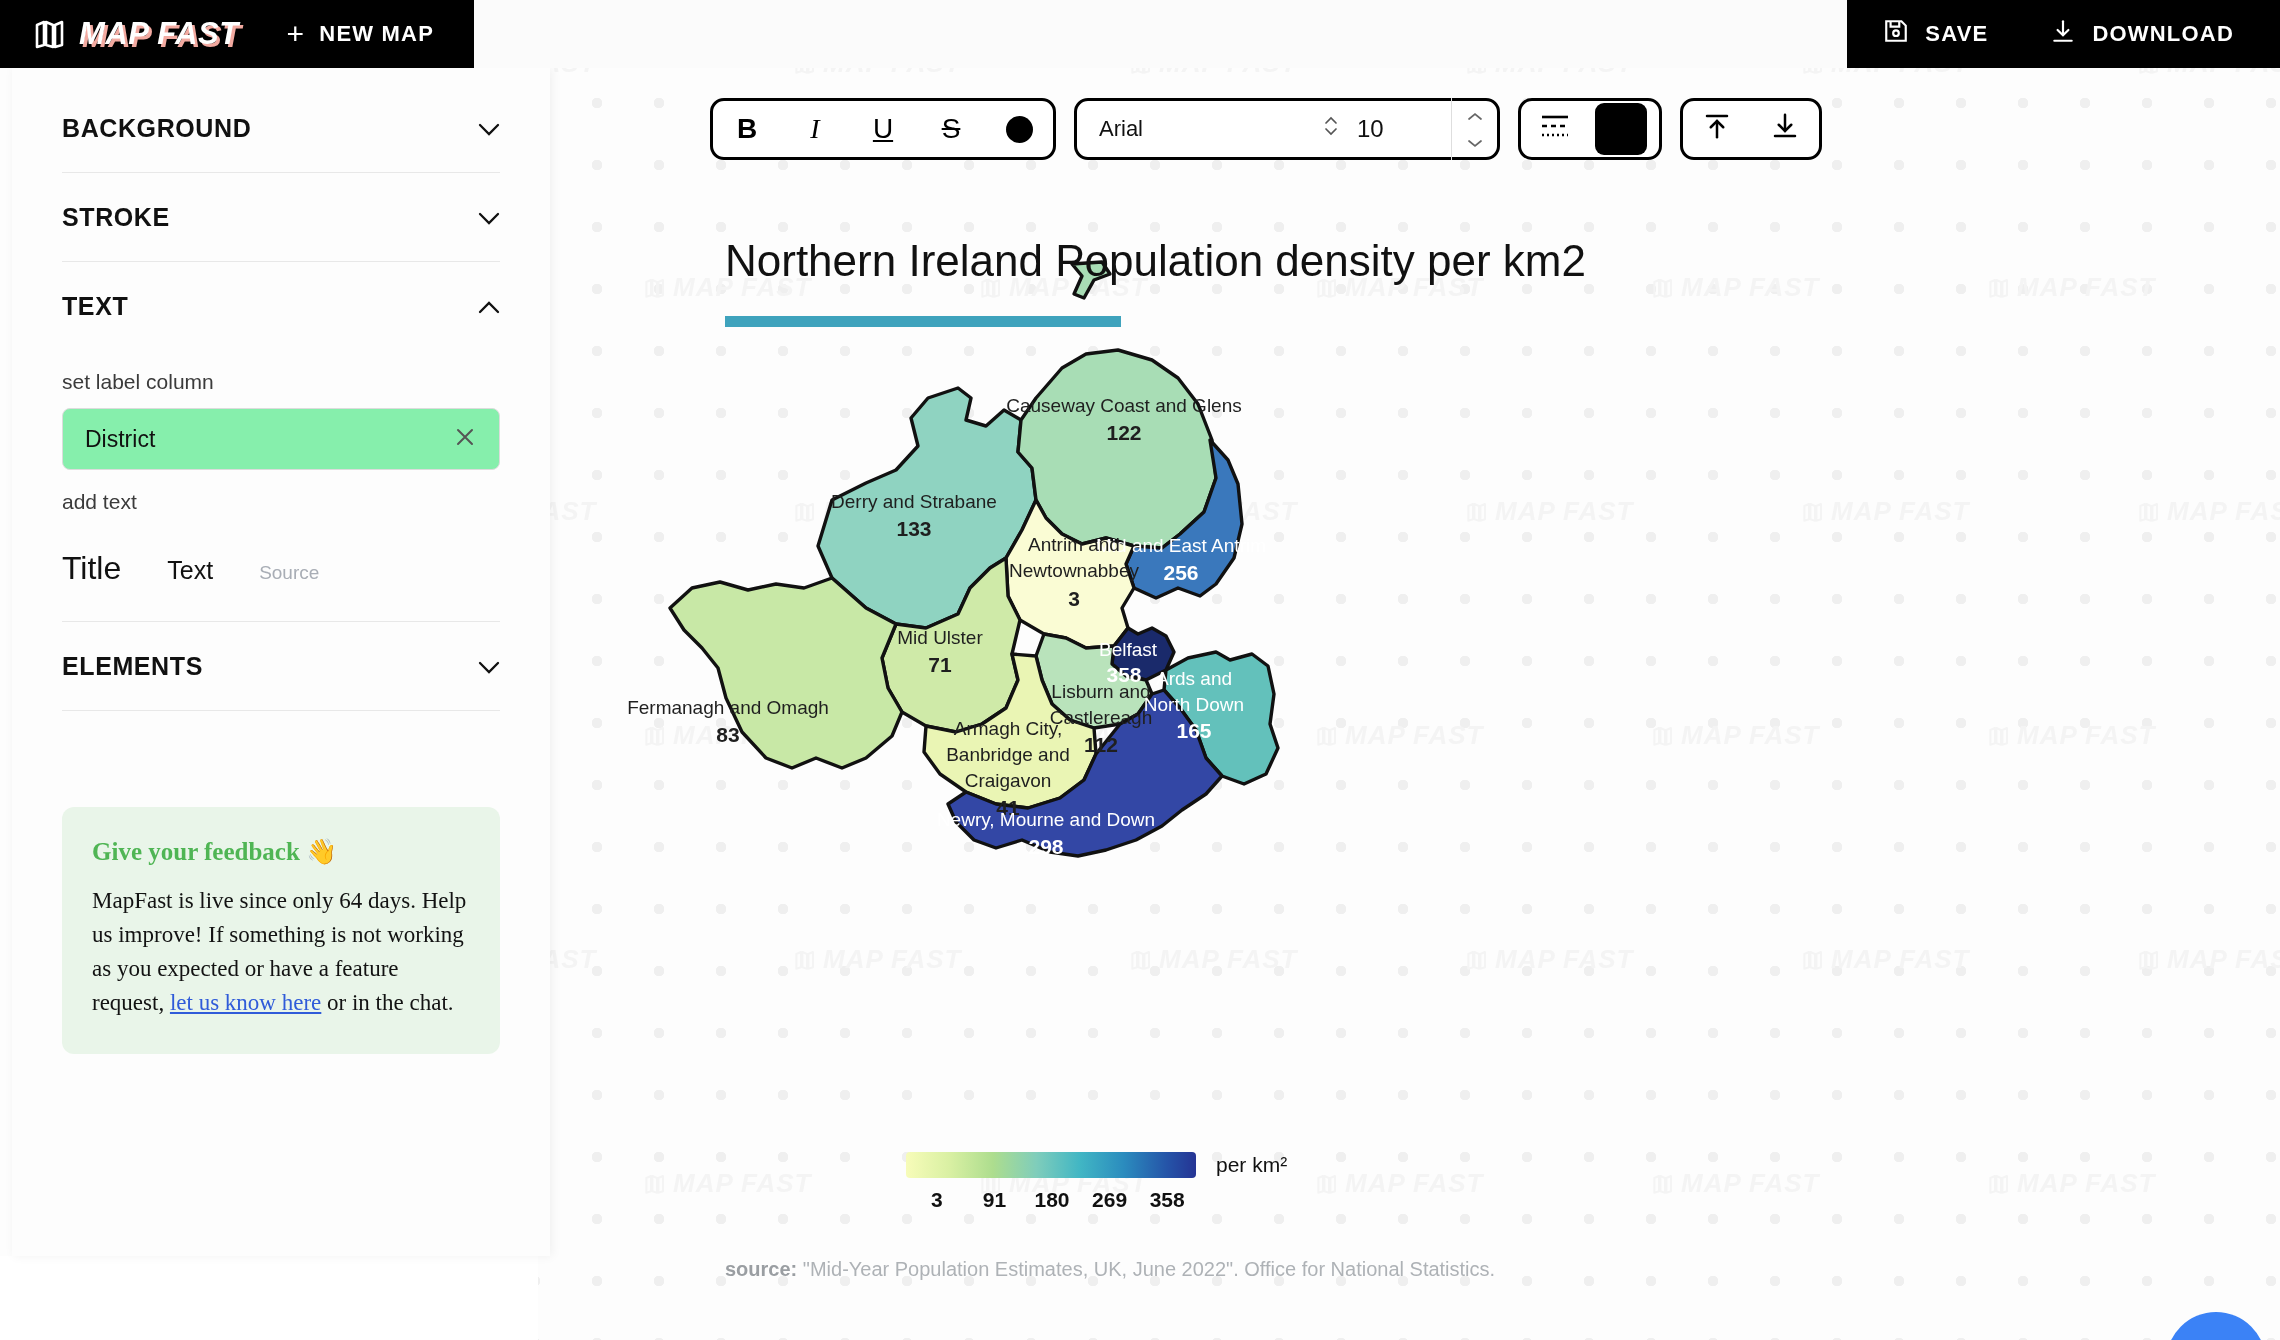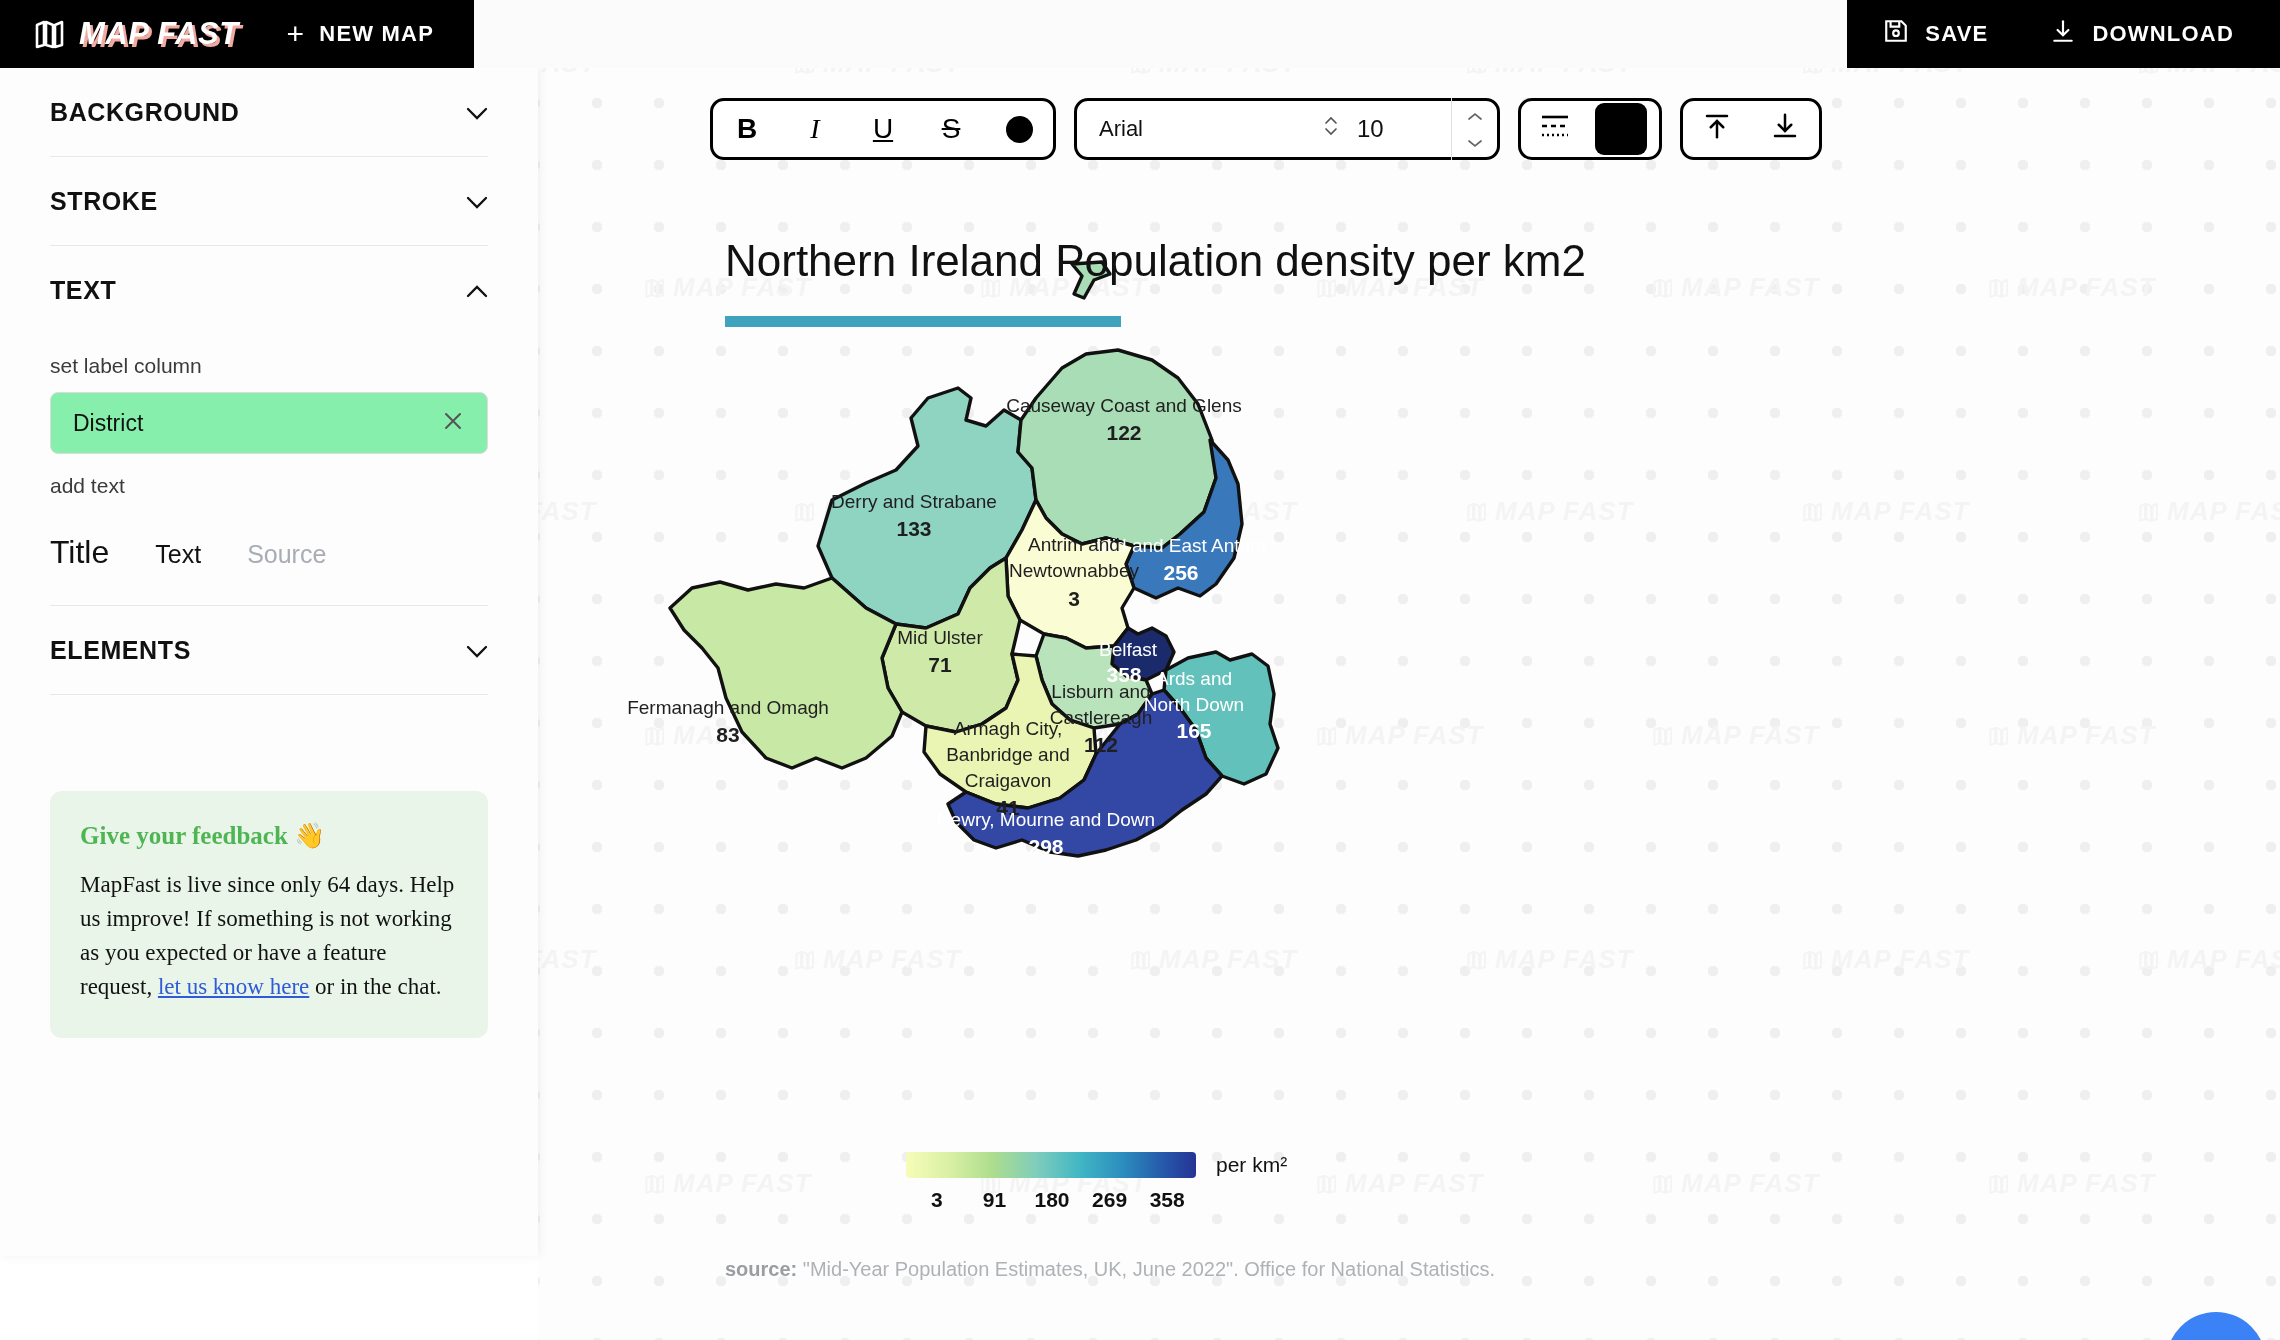--- a/index.html
+++ b/index.html
@@ -26,44 +26,44 @@
   .plus-icon { font-size: 30px; font-weight: 300; line-height: 1; }
 
   .header-mid { flex: 1; background: #fbfbfb; }
   .header-right { background: #000; height: 68px; display: flex; align-items: center;
                   padding-left: 36px; padding-right: 46px; gap: 62px; }
   .hdr-btn { display: flex; align-items: center; gap: 16px; color: #fff;
              font-size: 22px; font-weight: 600; letter-spacing: 1.2px; cursor: pointer;
              white-space: nowrap; }
 
   
-  .sidebar { position: absolute; left: 0; top: 68px; width: 538px; height: 1188px;
+  .sidebar { position: absolute; left: 12px; top: 68px; width: 538px; height: 1188px;
              background: #fdfdfd; box-shadow: 2px 0 10px rgba(0,0,0,0.06); z-index: 30;
-             padding: 0 50px; }
+             padding: 16px 50px; }
   .panel-card { position: absolute; left: 0; top: 68px; width: 538px; height: 1188px;
                 background: #fdfdfd; }
 
   .acc-row { height: 88px; display: flex; align-items: center; justify-content: space-between;
              cursor: pointer; }
   .acc-title { font-size: 25px; font-weight: 700; color: #111; letter-spacing: 0.6px; }
   .acc-divider { height: 1px; background: #e8e8e8; }
   .chev { width: 22px; height: 13px; }
 
   .field-label { font-size: 21px; color: #3b3b3b; margin-top: 20px; margin-bottom: 14px; }
   .select-box { height: 62px; border: 1px solid #dcdcdc; border-radius: 8px; background: #86efac;
                 display: flex; align-items: center; justify-content: space-between;
                 padding: 0 22px 0 22px; cursor: pointer; }
   .select-value { font-size: 23px; color: #111; }
   .clear-x { font-size: 28px; color: #555; line-height: 1; cursor: pointer; }
 
   .addtext-row { display: flex; align-items: baseline; gap: 46px; margin-top: 36px;
                  padding-bottom: 34px; }
   .at-title { font-size: 32px; color: #111; cursor: pointer; }
   .at-text { font-size: 25px; color: #111; cursor: pointer; }
-  .at-source { font-size: 25px; color: #a8adb5; cursor: default; }
+  .at-source { font-size: 19px; color: #a8adb5; cursor: default; }
 
   .feedback { margin-top: 96px; background: #e9f5e9; border-radius: 12px;
               padding: 30px 30px 34px 30px; width: 438px; font-family: Liberation Serif, serif; }
   .fb-head { font-size: 25px; font-weight: 700; color: #4fb554; margin-bottom: 18px; }
   .fb-body { font-size: 23px; line-height: 1.48; color: #121212; }
   .fb-link { color: #2f5bd9; text-decoration: underline; cursor: pointer; }
 
   
   .canvas { position: absolute; left: 538px; top: 68px; width: 1742px; height: 1272px;
             background: #fdfdfd; overflow: hidden; }

